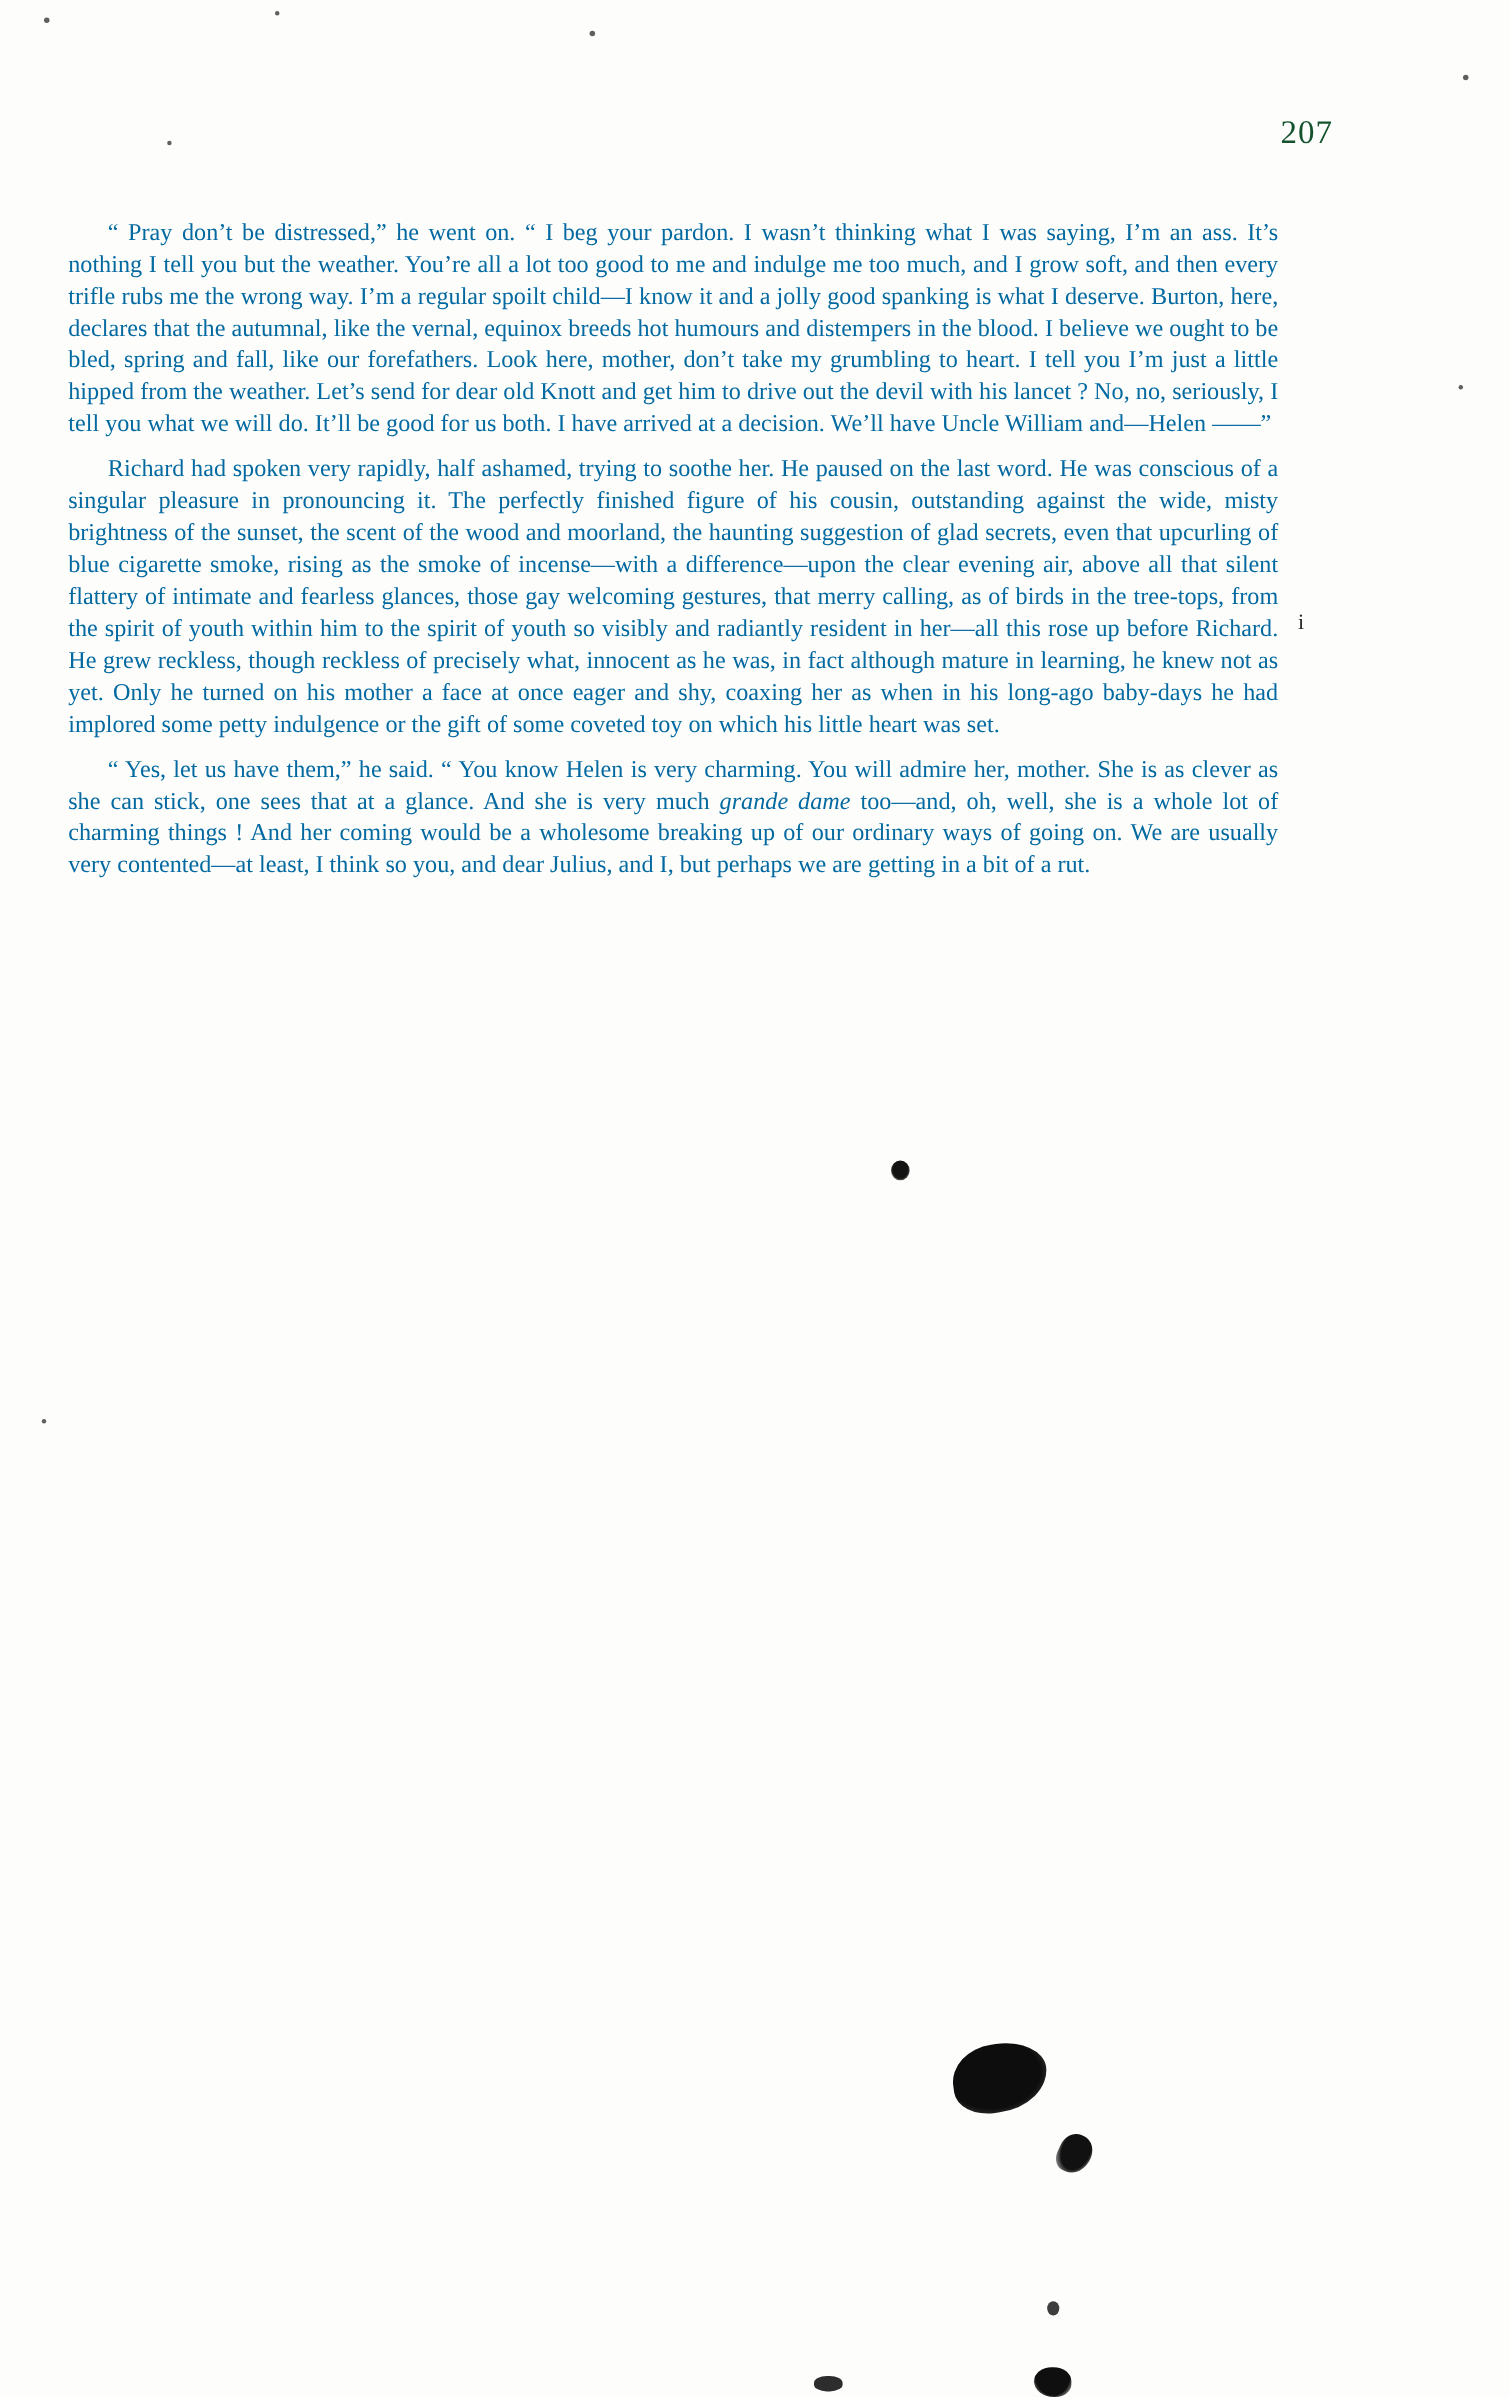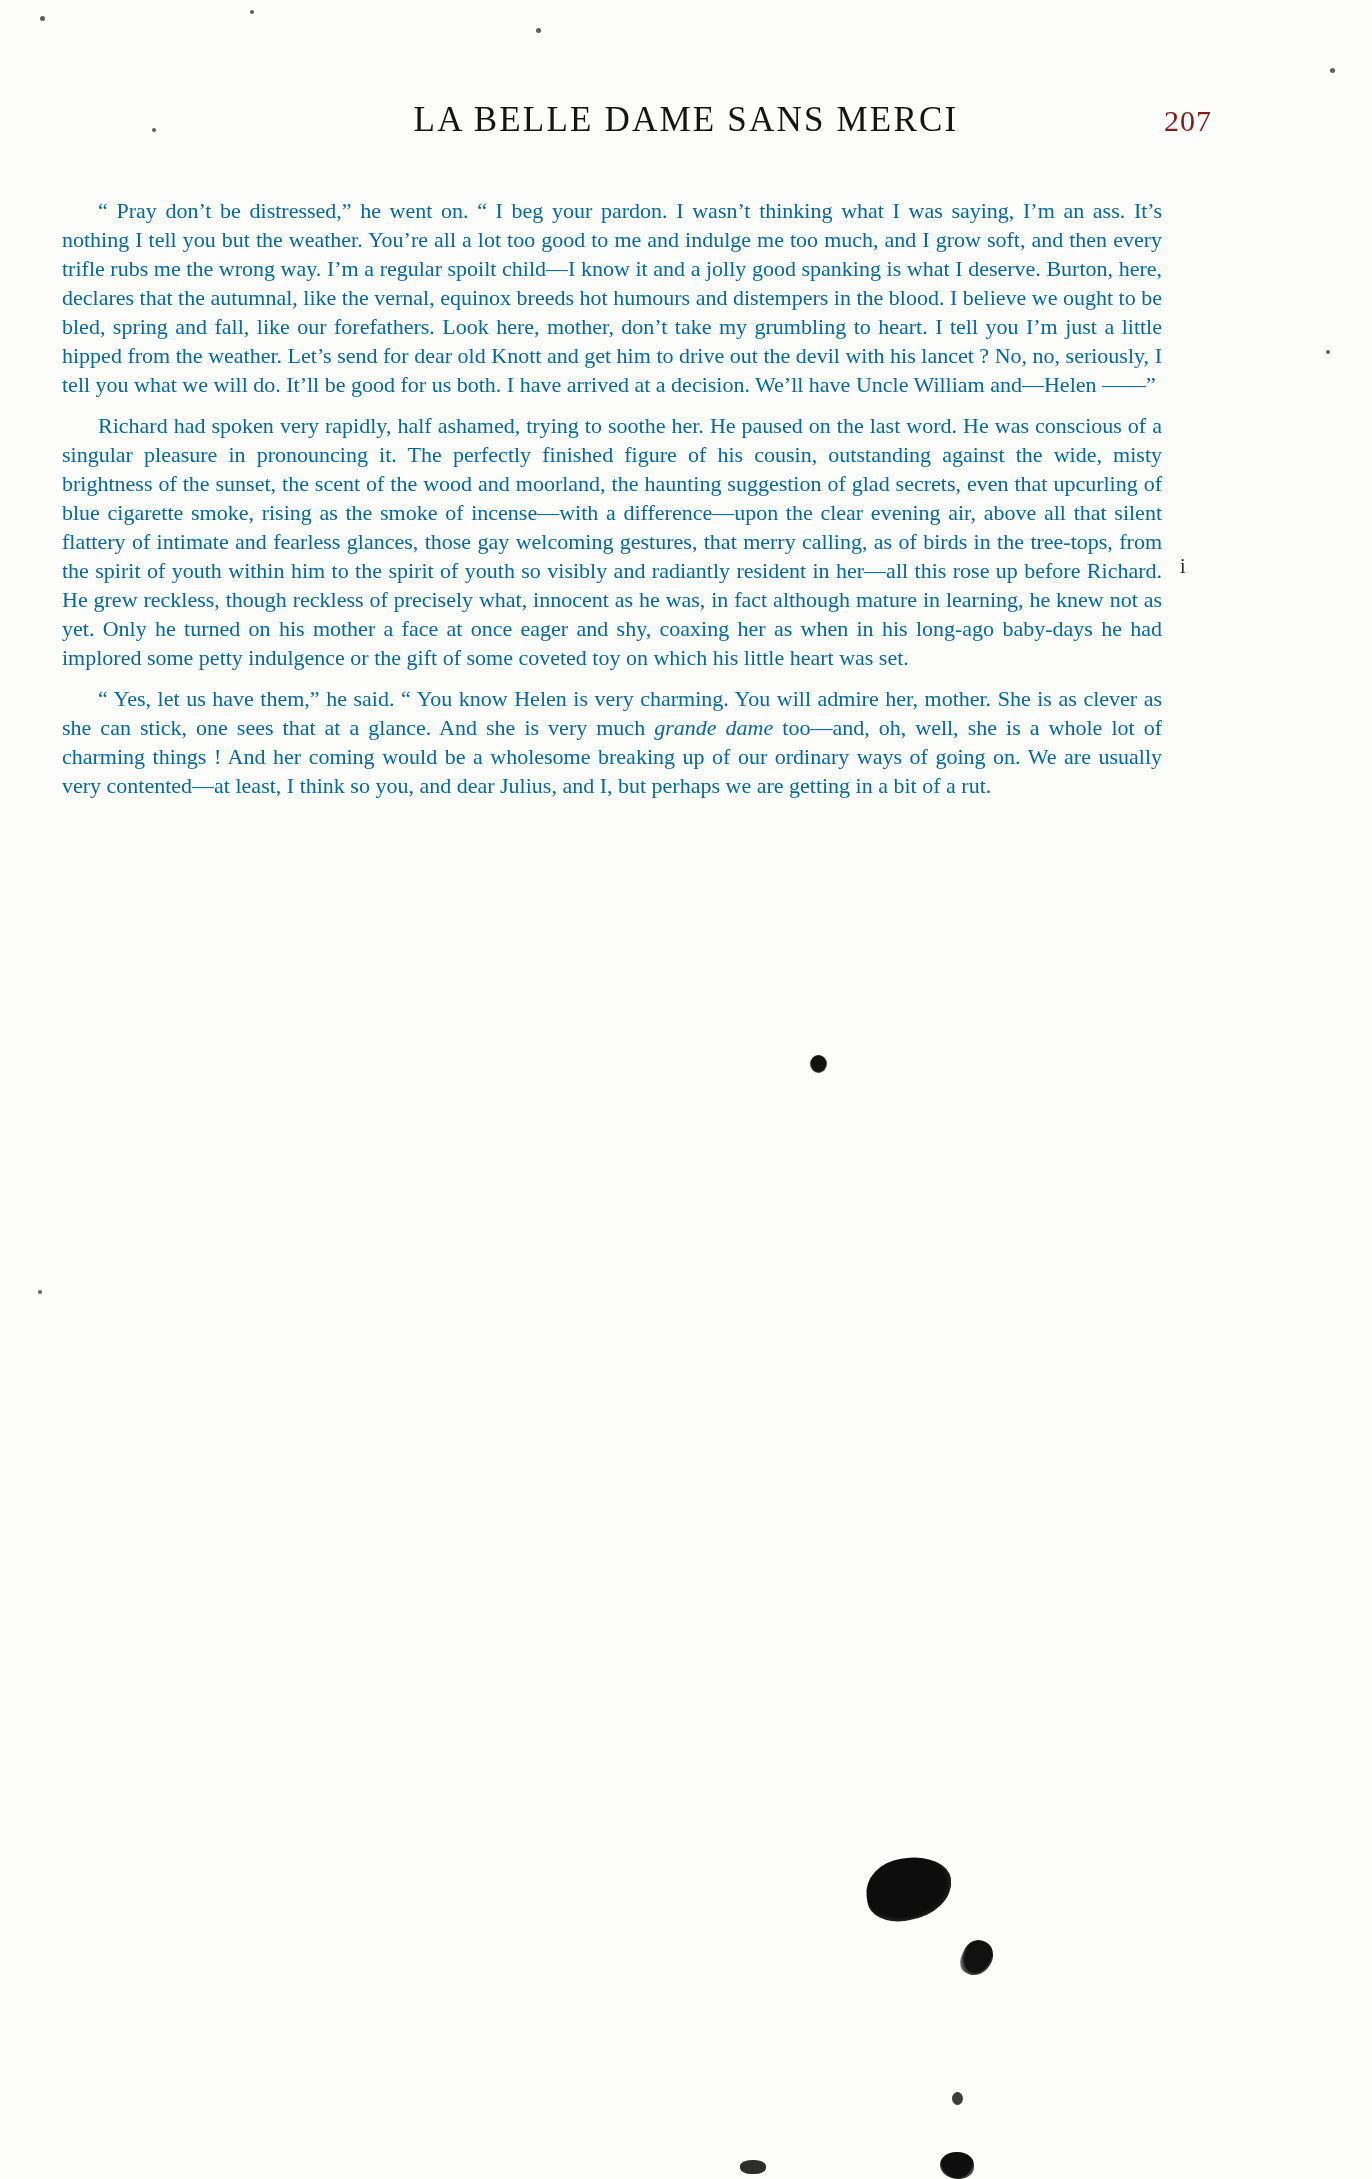--- a/index.html
+++ b/index.html
@@ -45,21 +45,21 @@
     font-weight: normal;
     color: #151515;
     white-space: nowrap;
   }
   .page-number {
     position: absolute;
     right: 160px;
     top: 104px;
     font-size: 30px;
     letter-spacing: 1px;
-    color: #7f1d1d;
+    color: #14532d;
   }
   .body-text {
     position: absolute;
     left: 62px;
     top: 196px;
     width: 1100px;
     font-size: 22px;
     line-height: 29px;
     text-align: justify;
     color: #0369a1;
@@ -155,23 +155,20 @@
 <div class="page">
 
   <div class="speck" style="left:40px;  top:16px;  width:5px;  height:5px;"></div>
   <div class="speck" style="left:250px; top:10px;  width:4px;  height:4px;"></div>
   <div class="speck" style="left:536px; top:28px;  width:5px;  height:5px;"></div>
   <div class="speck" style="left:1330px;top:68px;  width:5px;  height:5px;"></div>
   <div class="speck" style="left:152px; top:128px; width:4px;  height:4px;"></div>
   <div class="speck" style="left:1326px;top:350px; width:4px;  height:4px;"></div>
   <div class="speck" style="left:38px;  top:1290px;width:4px;  height:4px;"></div>
 
-  <div class="header">
-    <div class="header-title">LA BELLE DAME SANS MERCI</div>
-  </div>
   <div class="page-number">207</div>
 
   <div class="body-text">
     <p class="para">“ Pray don’t be distressed,” he went on. “ I beg your pardon. I wasn’t thinking what I was saying, I’m an ass. It’s nothing I tell you but the weather. You’re all a lot too good to me and indulge me too much, and I grow soft, and then every trifle rubs me the wrong way. I’m a regular spoilt child—I know it and a jolly good spanking is what I deserve. Burton, here, declares that the autumnal, like the vernal, equinox breeds hot humours and distempers in the blood. I believe we ought to be bled, spring and fall, like our forefathers. Look here, mother, don’t take my grumbling to heart. I tell you I’m just a little hipped from the weather. Let’s send for dear old Knott and get him to drive out the devil with his lancet ? No, no, seriously, I tell you what we will do. It’ll be good for us both. I have arrived at a decision. We’ll have Uncle William and—Helen ——”</p>
     <p class="para">Richard had spoken very rapidly, half ashamed, trying to soothe her. He paused on the last word. He was conscious of a singular pleasure in pronouncing it. The perfectly finished figure of his cousin, outstanding against the wide, misty brightness of the sunset, the scent of the wood and moorland, the haunting suggestion of glad secrets, even that upcurling of blue cigarette smoke, rising as the smoke of incense—with a difference—upon the clear evening air, above all that silent flattery of intimate and fearless glances, those gay welcoming gestures, that merry calling, as of birds in the tree-tops, from the spirit of youth within him to the spirit of youth so visibly and radiantly resident in her—all this rose up before Richard. He grew reckless, though reckless of precisely what, innocent as he was, in fact although mature in learning, he knew not as yet. Only he turned on his mother a face at once eager and shy, coaxing her as when in his long-ago baby-days he had implored some petty indulgence or the gift of some coveted toy on which his little heart was set.</p>
     <p class="para"><span>“ Yes, let us have them,” he said. “ You know Helen is very charming. You will admire her, mother. She is as clever as she can stick, one sees that at a glance. And she is very much </span><i>grande dame</i><span> too—and, oh, well, she is a whole lot of charming things ! And her coming would be a wholesome breaking up of our ordinary ways of going on. We are usually very contented—at least, I think so you, and dear Julius, and I, but perhaps we are getting in a bit of a rut.</span></p>
   </div>
 
   <div class="edge-mark" style="left:1180px; top:556px;">i</div>
 

